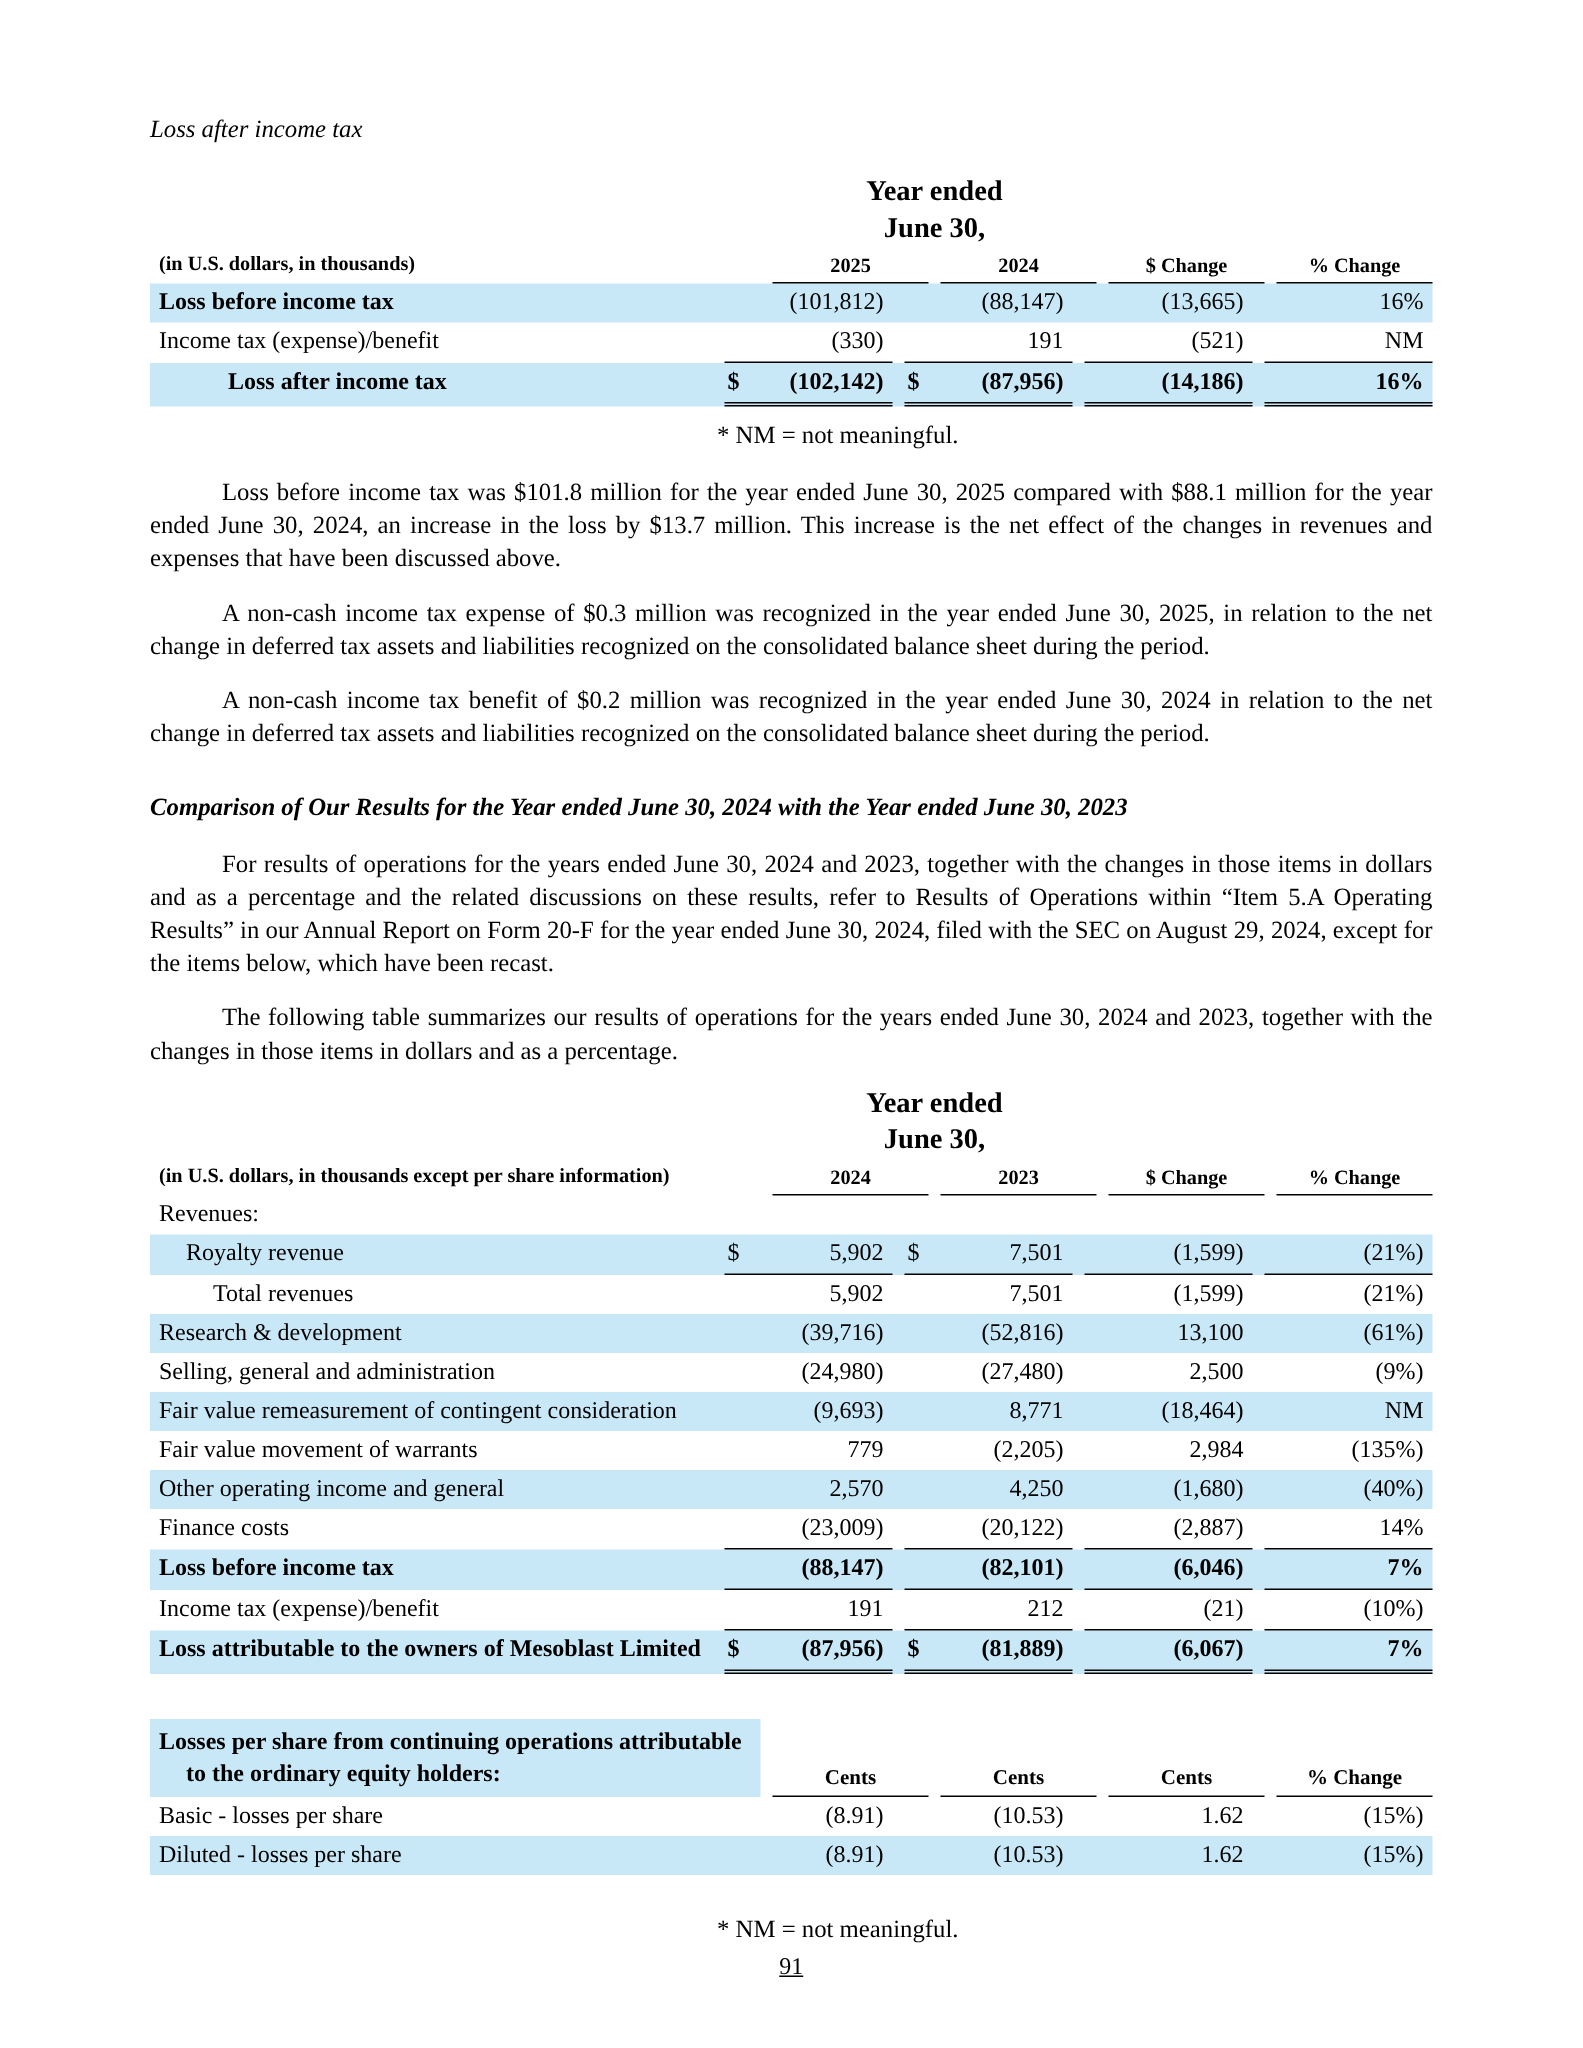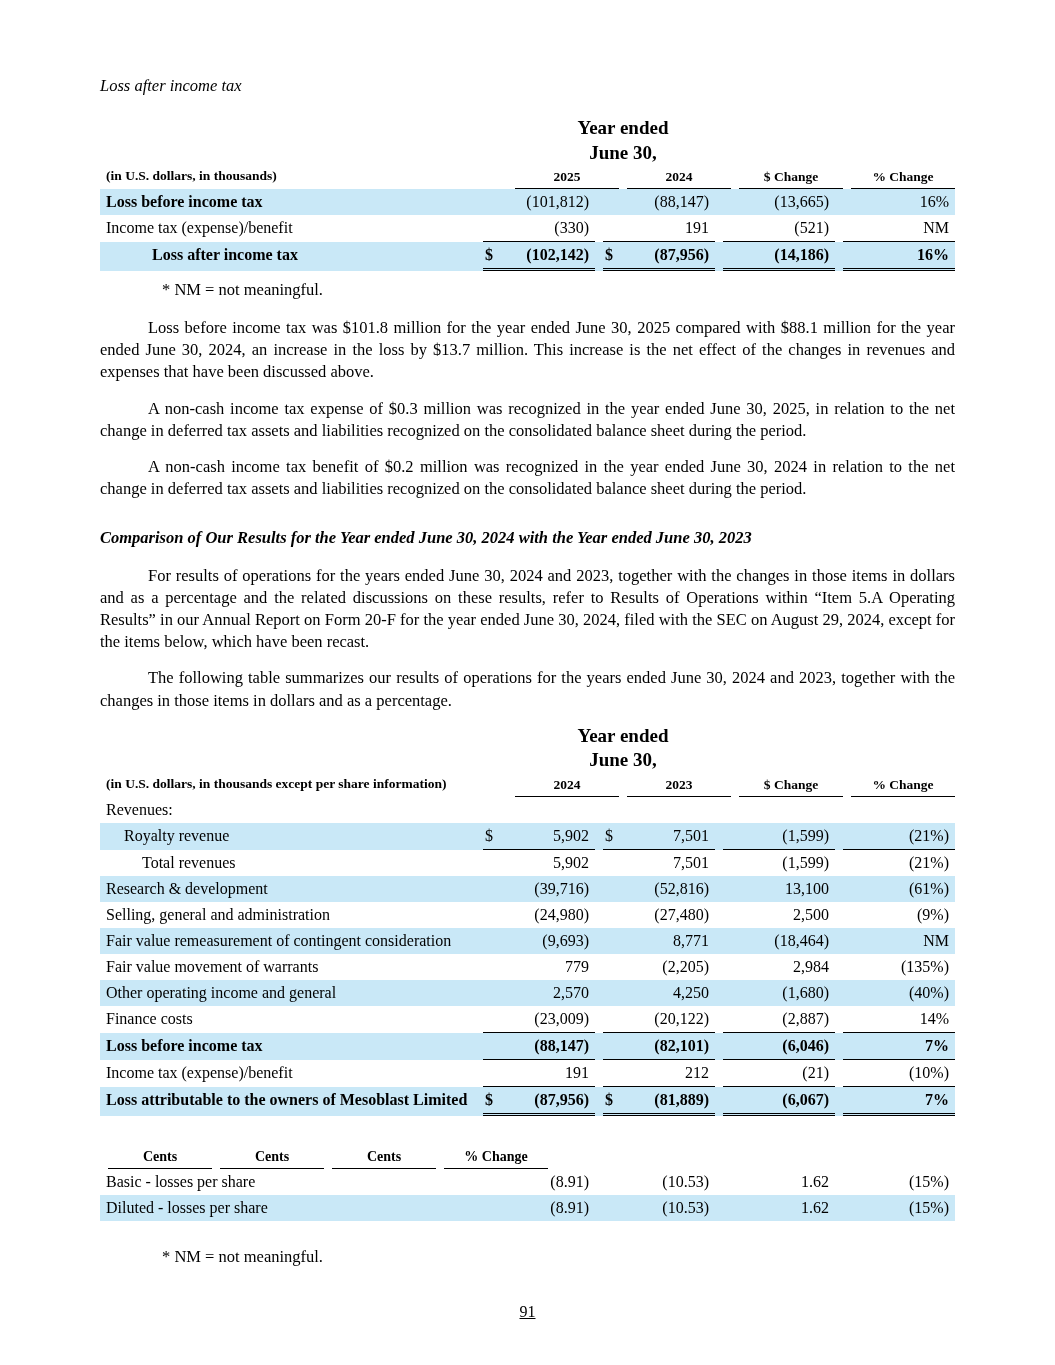--- a/index.html
+++ b/index.html
@@ -10,21 +10,21 @@
     font-size: 16.5px;
     position: relative; overflow: hidden;
   }
   .content { padding: 76px 100px 0 100px; }
 
   .h-italic { font-style: italic; }
   .h-bold-italic { font-weight: bold; font-style: italic; margin-top: 28px; }
 
   p.body-text { text-align: justify; text-indent: 48px; line-height: 1.34; margin: 14px 0 0 0; }
   p.first { margin-top: 17px; }
-  .footnote { margin: 9px 0 0 62px; }
+  .footnote { margin: 9px 0 0 62px; text-align: center; }
   .footnote2 { margin-top: 26px; }
 
   
   .fintable { font-size: 16px; line-height: 1.25; }
   .t1 { margin-top: 20px; }
   .t2 { margin-top: 12px; }
   .t3 { margin-top: 30px; }
 
   .trow { display: flex; }
   .cell-label { flex: 1; padding: 3px 4px 3px 6px; white-space: nowrap; }
@@ -348,20 +348,24 @@
           </div>
           <div class="cell-num rule2 bold">
             <div class="val">7%</div>
           </div>
         </div>
       </div>
   </section>
 
   <section class="fintable t3">
     <div class="trow t3-head">
+      <div class="cell-label hl t3-label">
+        <div>Losses per share from continuing operations attributable</div>
+        <div class="sub-indent">to the ordinary equity holders:</div>
+      </div>
       <div class="hcell">Cents</div>
       <div class="hcell">Cents</div>
       <div class="hcell">Cents</div>
       <div class="hcell">% Change</div>
     </div>
     <div>
         <div class="trow">
           <div class="cell-label">Basic - losses per share</div>
           <div class="cell-num">
             <div class="val">(8.91)</div>

